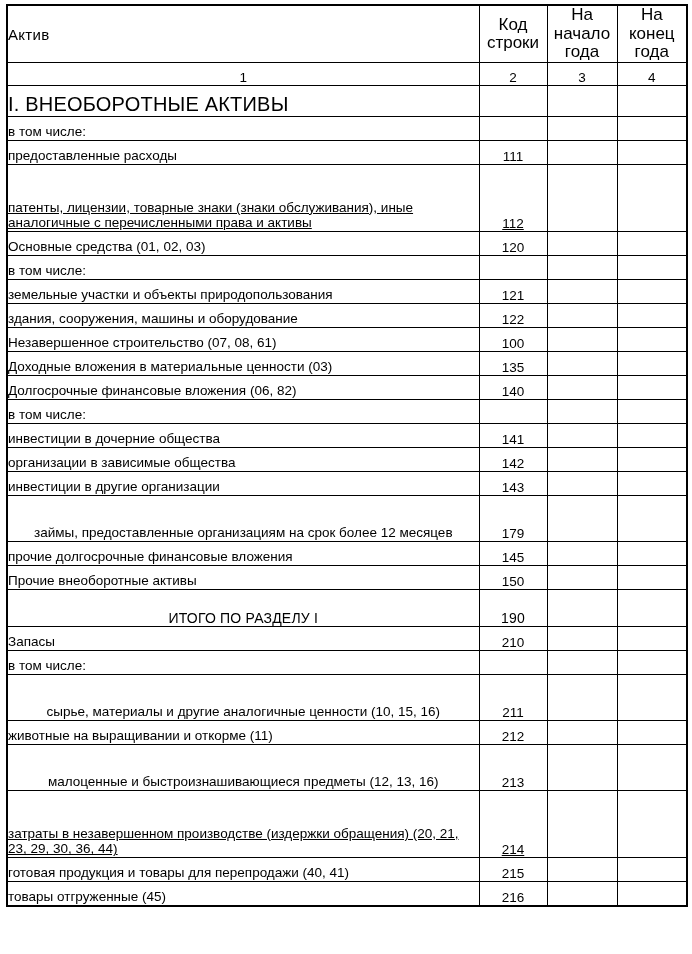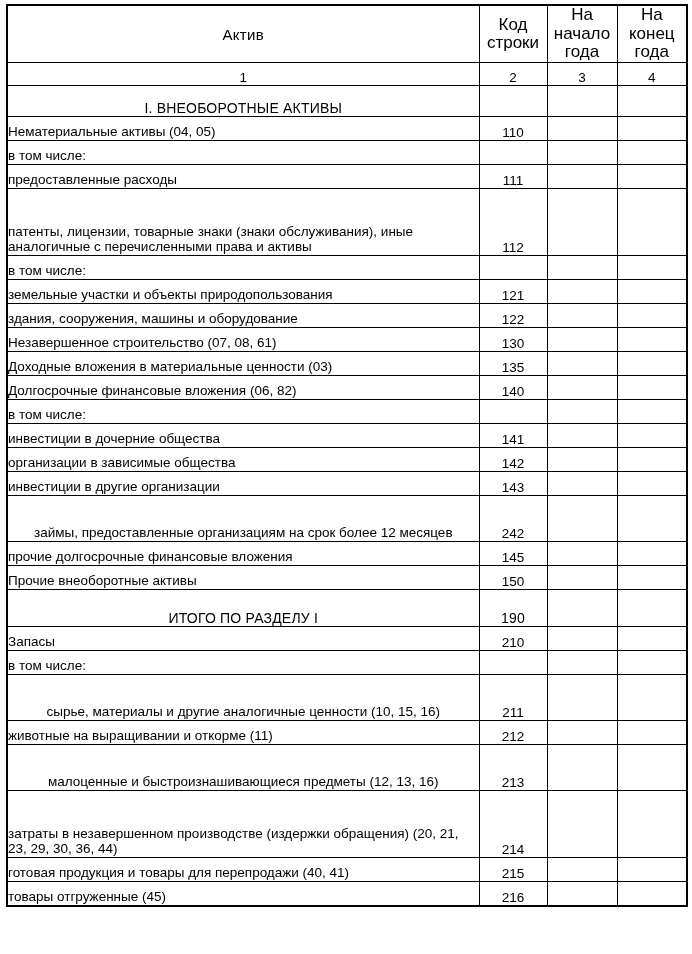--- a/index.html
+++ b/index.html
@@ -32,44 +32,43 @@
     padding: 0;
     vertical-align: bottom;
     font-weight: normal;
   }
   col.c-name { width: 472px; }
   col.c-code { width: 68px; }
   col.c-beg  { width: 70px; }
   col.c-end  { width: 70px; }
 
   .hdr-name {
-    text-align: center;
+    text-align: left;
     font-weight: bold;
     font-size: 15px;
     vertical-align: middle;
     height: 56px;
     letter-spacing: 0.3px;
   }
   .hdr-small {
     text-align: center;
     font-size: 17px;
     vertical-align: middle;
     line-height: 1.08;
     height: 56px;
   }
   .numrow td {
     text-align: center;
     font-size: 13.5px;
     height: 22px;
     vertical-align: middle;
   }
   .section td {
-    text-align: center;
     font-weight: bold;
-    font-size: 14px;
+    font-size: 20px;
     height: 30px;
     vertical-align: middle;
     letter-spacing: 0.2px;
   }
   .section-total td {
     text-align: center;
     font-weight: bold;
     font-size: 14px;
     height: 36px;
     vertical-align: middle;
@@ -88,21 +87,21 @@
     vertical-align: bottom;
     padding-bottom: 1px;
   }
   td.val {
     font-size: 13.5px;
     text-align: center;
     vertical-align: bottom;
   }
   tr.h1 td { height: 23px; }
   tr.h2 td { height: 45px; text-align: center; }
-  tr.h3 td { height: 66px; }
+  tr.h3 td { height: 66px; text-decoration: underline; }
   tr.hdr-total td { vertical-align: middle; }
 </style>
 </head>
 <body>
 
 <div class="sheet">
   <table class="balance">
     <colgroup>
       <col class="c-name">
       <col class="c-code">
@@ -135,64 +134,64 @@
       </tr>
     </thead>
     <tbody id="tbody">
         <tr class="section">
           <td>I. ВНЕОБОРОТНЫЕ АКТИВЫ</td>
           <td class=""></td>
           <td class=""></td>
           <td class=""></td>
         </tr>
         <tr class="h1">
-          <td class="name">Нематериальные активы (04, 05)</td>
-          <td class="code">110</td>
-          <td class="val"></td>
-          <td class="val"></td>
-        </tr>
-        <tr class="h1">
           <td class="name">в том числе:</td>
           <td class="code"></td>
           <td class="val"></td>
           <td class="val"></td>
         </tr>
         <tr class="h1">
           <td class="name">предоставленные расходы</td>
           <td class="code">111</td>
           <td class="val"></td>
           <td class="val"></td>
         </tr>
         <tr class="h3">
           <td class="name">патенты, лицензии, товарные знаки (знаки обслуживания), иные аналогичные с перечисленными права и активы</td>
           <td class="code">112</td>
           <td class="val"></td>
           <td class="val"></td>
         </tr>
         <tr class="h1">
+          <td class="name">Основные средства (01, 02, 03)</td>
+          <td class="code">120</td>
+          <td class="val"></td>
+          <td class="val"></td>
+        </tr>
+        <tr class="h1">
           <td class="name">в том числе:</td>
           <td class="code"></td>
           <td class="val"></td>
           <td class="val"></td>
         </tr>
         <tr class="h1">
           <td class="name">земельные участки и объекты природопользования</td>
           <td class="code">121</td>
           <td class="val"></td>
           <td class="val"></td>
         </tr>
         <tr class="h1">
           <td class="name">здания, сооружения, машины и оборудование</td>
           <td class="code">122</td>
           <td class="val"></td>
           <td class="val"></td>
         </tr>
         <tr class="h1">
           <td class="name">Незавершенное строительство (07, 08, 61)</td>
-          <td class="code">130</td>
+          <td class="code">100</td>
           <td class="val"></td>
           <td class="val"></td>
         </tr>
         <tr class="h1">
           <td class="name">Доходные вложения в материальные ценности (03)</td>
           <td class="code">135</td>
           <td class="val"></td>
           <td class="val"></td>
         </tr>
         <tr class="h1">
@@ -220,21 +219,21 @@
           <td class="val"></td>
         </tr>
         <tr class="h1">
           <td class="name">инвестиции в другие организации</td>
           <td class="code">143</td>
           <td class="val"></td>
           <td class="val"></td>
         </tr>
         <tr class="h2">
           <td class="name">займы, предоставленные организациям на срок более 12 месяцев</td>
-          <td class="code">242</td>
+          <td class="code">179</td>
           <td class="val"></td>
           <td class="val"></td>
         </tr>
         <tr class="h1">
           <td class="name">прочие долгосрочные финансовые вложения</td>
           <td class="code">145</td>
           <td class="val"></td>
           <td class="val"></td>
         </tr>
         <tr class="h1">

